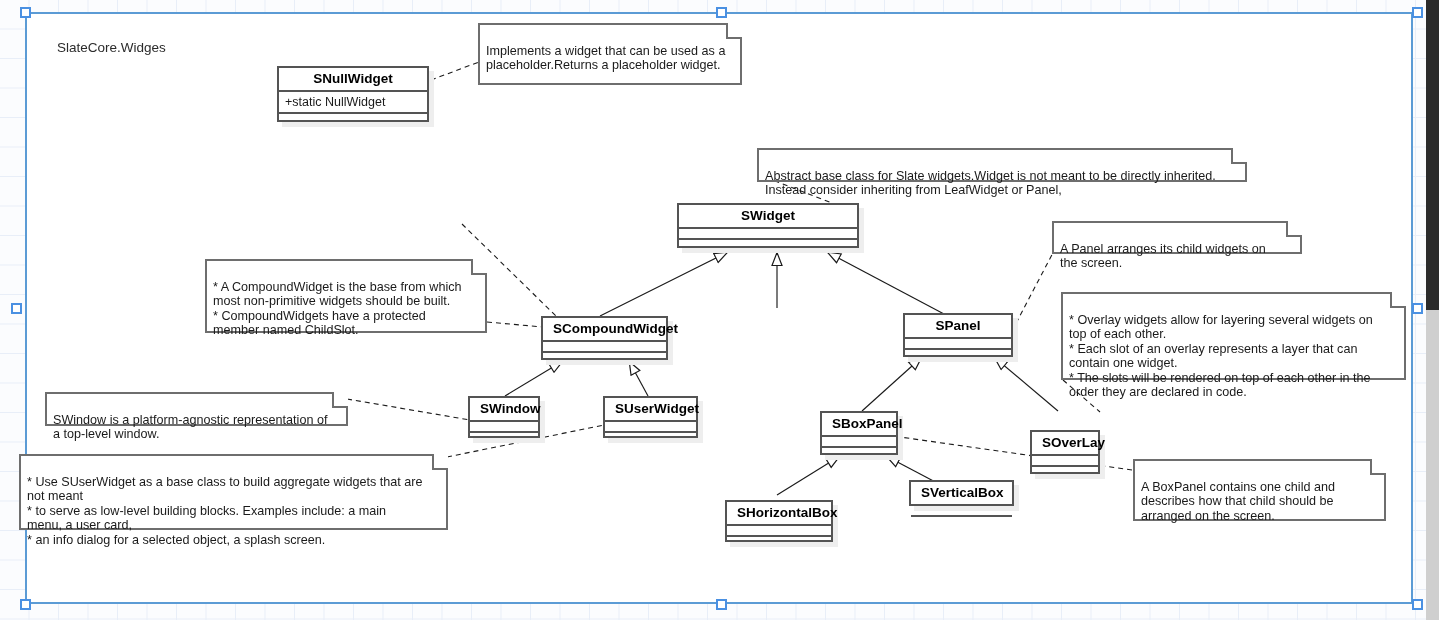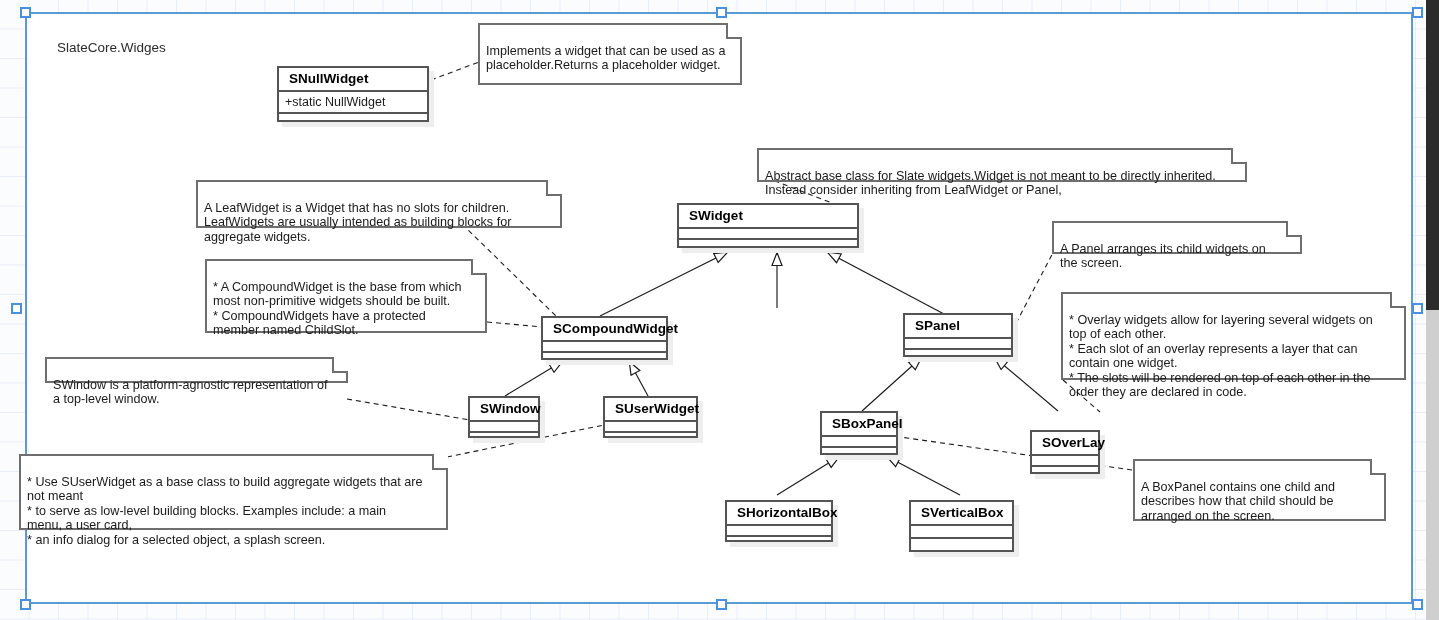--- a/index.html
+++ b/index.html
@@ -81,21 +81,21 @@
     z-index: 1;
     background: #ffffff;
     border: 2px solid #545454;
     box-sizing: border-box;
     height: 100%;
     display: flex;
     flex-direction: column;
   }
   .cls .name {
     flex: 0 0 auto;
-    text-align: left;
+    text-align: center;
     font-weight: bold;
     font-size: 13.5px;
     color: #000;
     padding: 3px 10px 4px 10px;
     border-bottom: 2px solid #545454;
     white-space: nowrap;
   }
   .cls .attrs {
     flex: 1 1 auto;
     border-bottom: 2px solid #545454;
@@ -288,43 +288,36 @@
 
   <div class="cls" style="left:725px; top:500px; width:108px; height:42px;">
     <div class="shadow"></div>
     <div class="body">
       <div class="name">SHorizontalBox</div>
       <div class="attrs"></div>
       <div class="ops"></div>
     </div>
   </div>
 
-  <div class="cls" style="left:909px; top:500px; width:105px; height:52px;border-radius:18px;">
+  <div class="cls" style="left:909px; top:480px; width:105px; height:26px;border-radius:18px;">
     <div class="shadow"></div>
     <div class="body">
       <div class="name">SVerticalBox</div>
       <div class="attrs"></div>
       <div class="ops"></div>
     </div>
   </div>
 
   <div class="note" style="left:478px; top:23px; width:264px; height:62px;">
     <span> Implements a widget that can be used as a
 placeholder.Returns a placeholder widget.</span>
     <span class="foldcut"></span>
     <span class="fold"></span>
   </div>
 
-  <div class="note" style="left:196px; top:180px; width:366px; height:48px;">
-    <span>A LeafWidget is a Widget that has no slots for children.
-LeafWidgets are usually intended as building blocks for
-aggregate widgets.</span>
-    <span class="foldcut"></span>
-    <span class="fold"></span>
-  </div>
 
   <div class="note" style="left:205px; top:259px; width:282px; height:74px;">
     <span> * A CompoundWidget is the base from which
 most non-primitive widgets should be built.
  * CompoundWidgets have a protected
 member named ChildSlot.</span>
     <span class="foldcut"></span>
     <span class="fold"></span>
   </div>
 
@@ -346,21 +339,21 @@
     <span> * Overlay widgets allow for layering several widgets on
 top of each other.
  * Each slot of an overlay represents a layer that can
 contain one widget.
  * The slots will be rendered on top of each other in the
 order they are declared in code.</span>
     <span class="foldcut"></span>
     <span class="fold"></span>
   </div>
 
-  <div class="note" style="left:45px; top:357px; width:303px; height:26px;">
+  <div class="note" style="left:45px; top:392px; width:303px; height:34px;">
     <span>SWindow is a platform-agnostic representation of
 a top-level window.</span>
     <span class="foldcut"></span>
     <span class="fold"></span>
   </div>
 
   <div class="note" style="left:19px; top:454px; width:429px; height:76px;">
     <span> * Use SUserWidget as a base class to build aggregate widgets that are
 not meant
  * to serve as low-level building blocks. Examples include: a main

